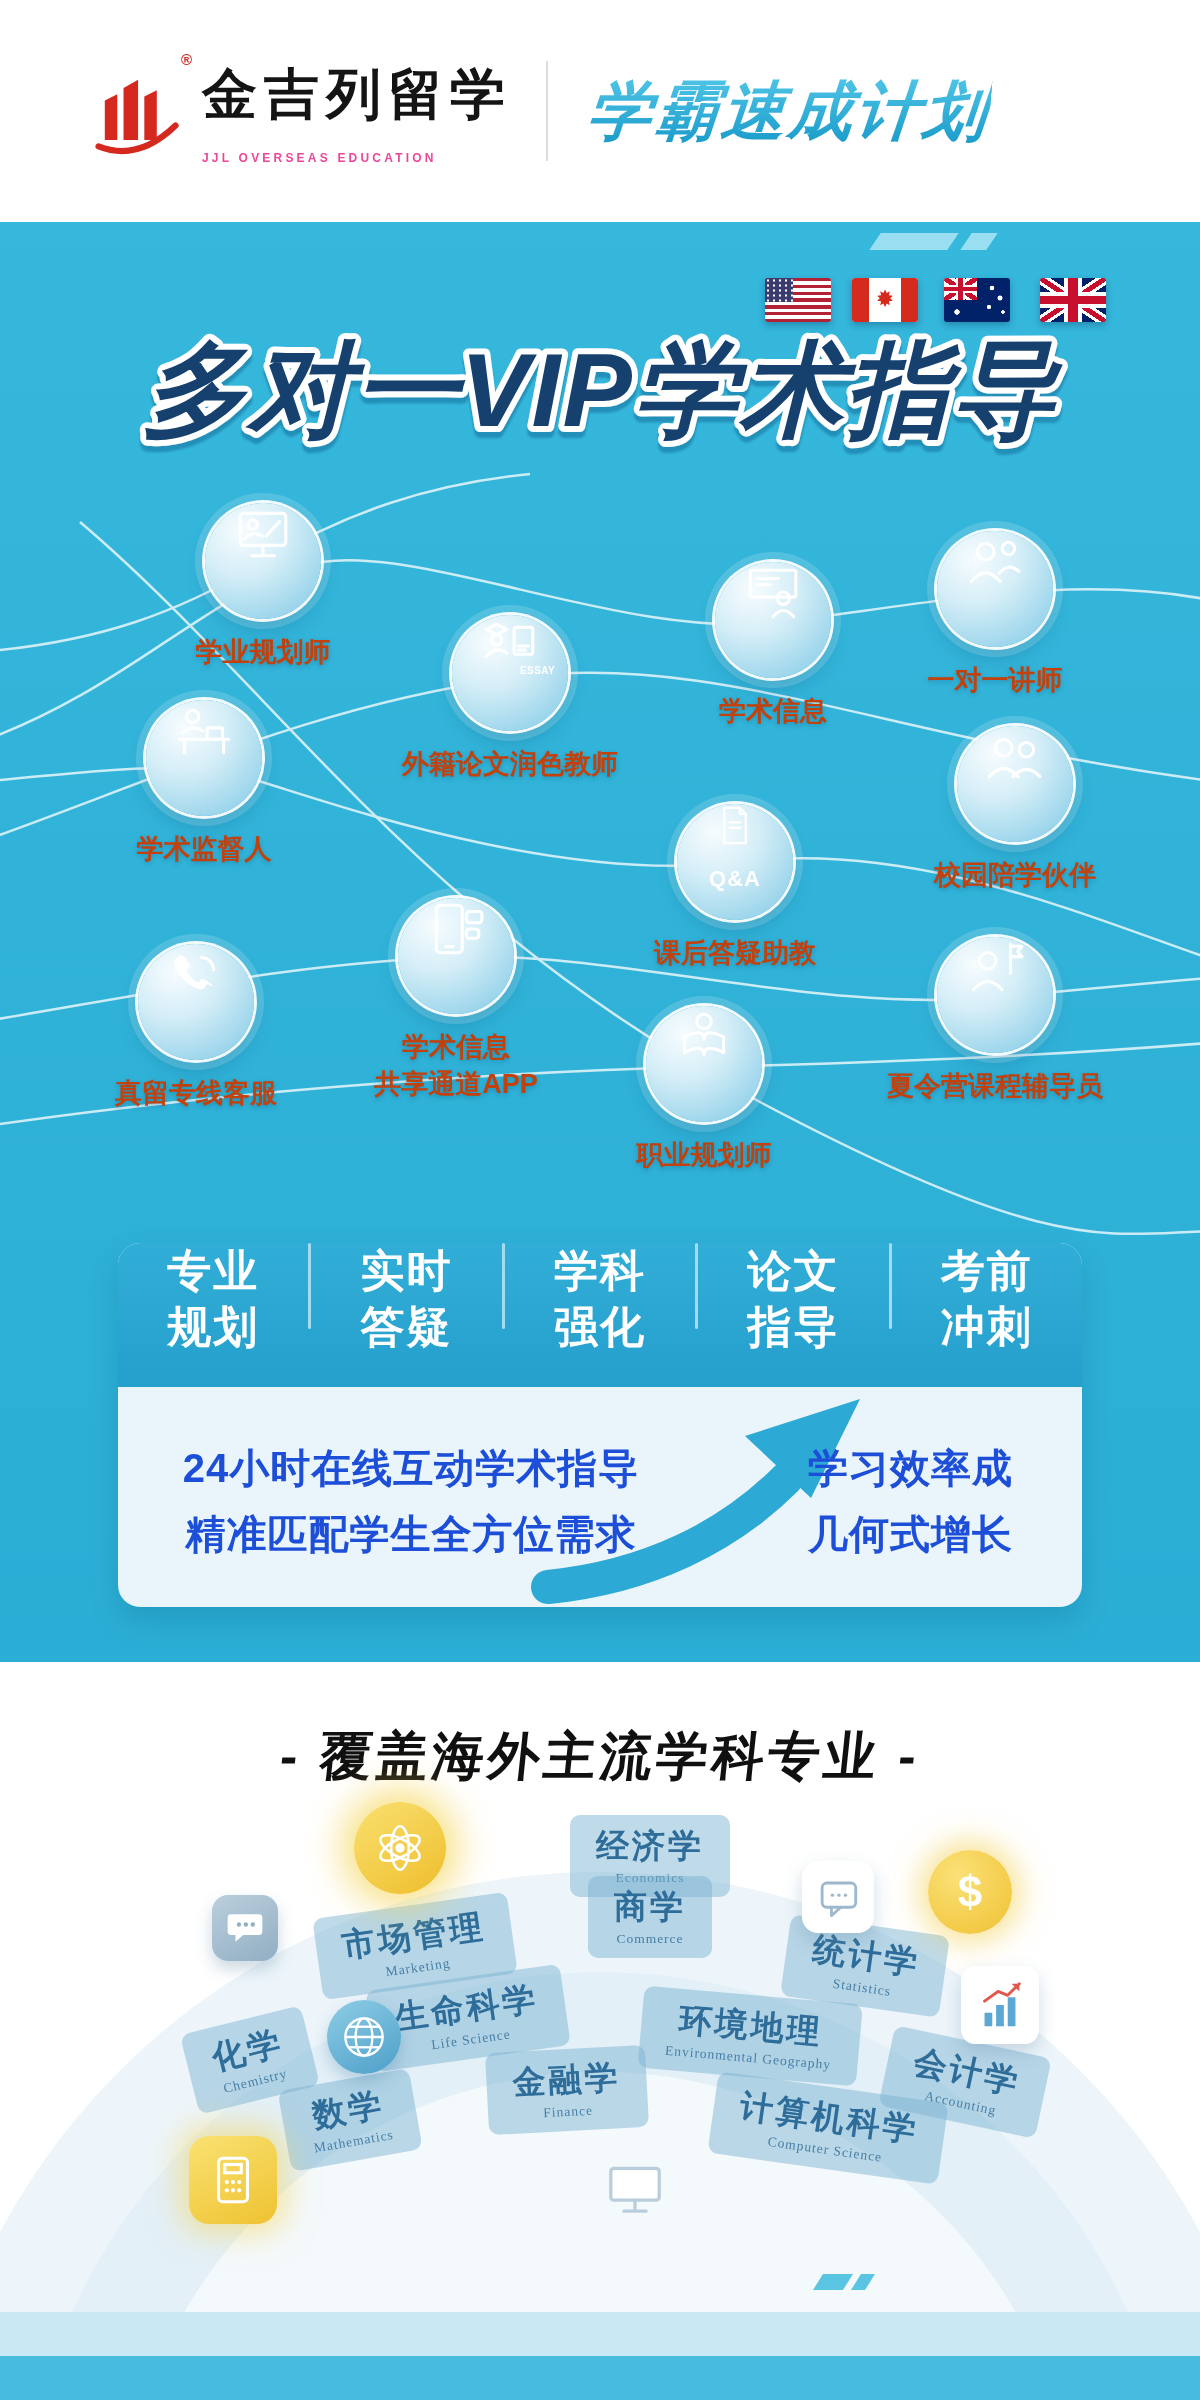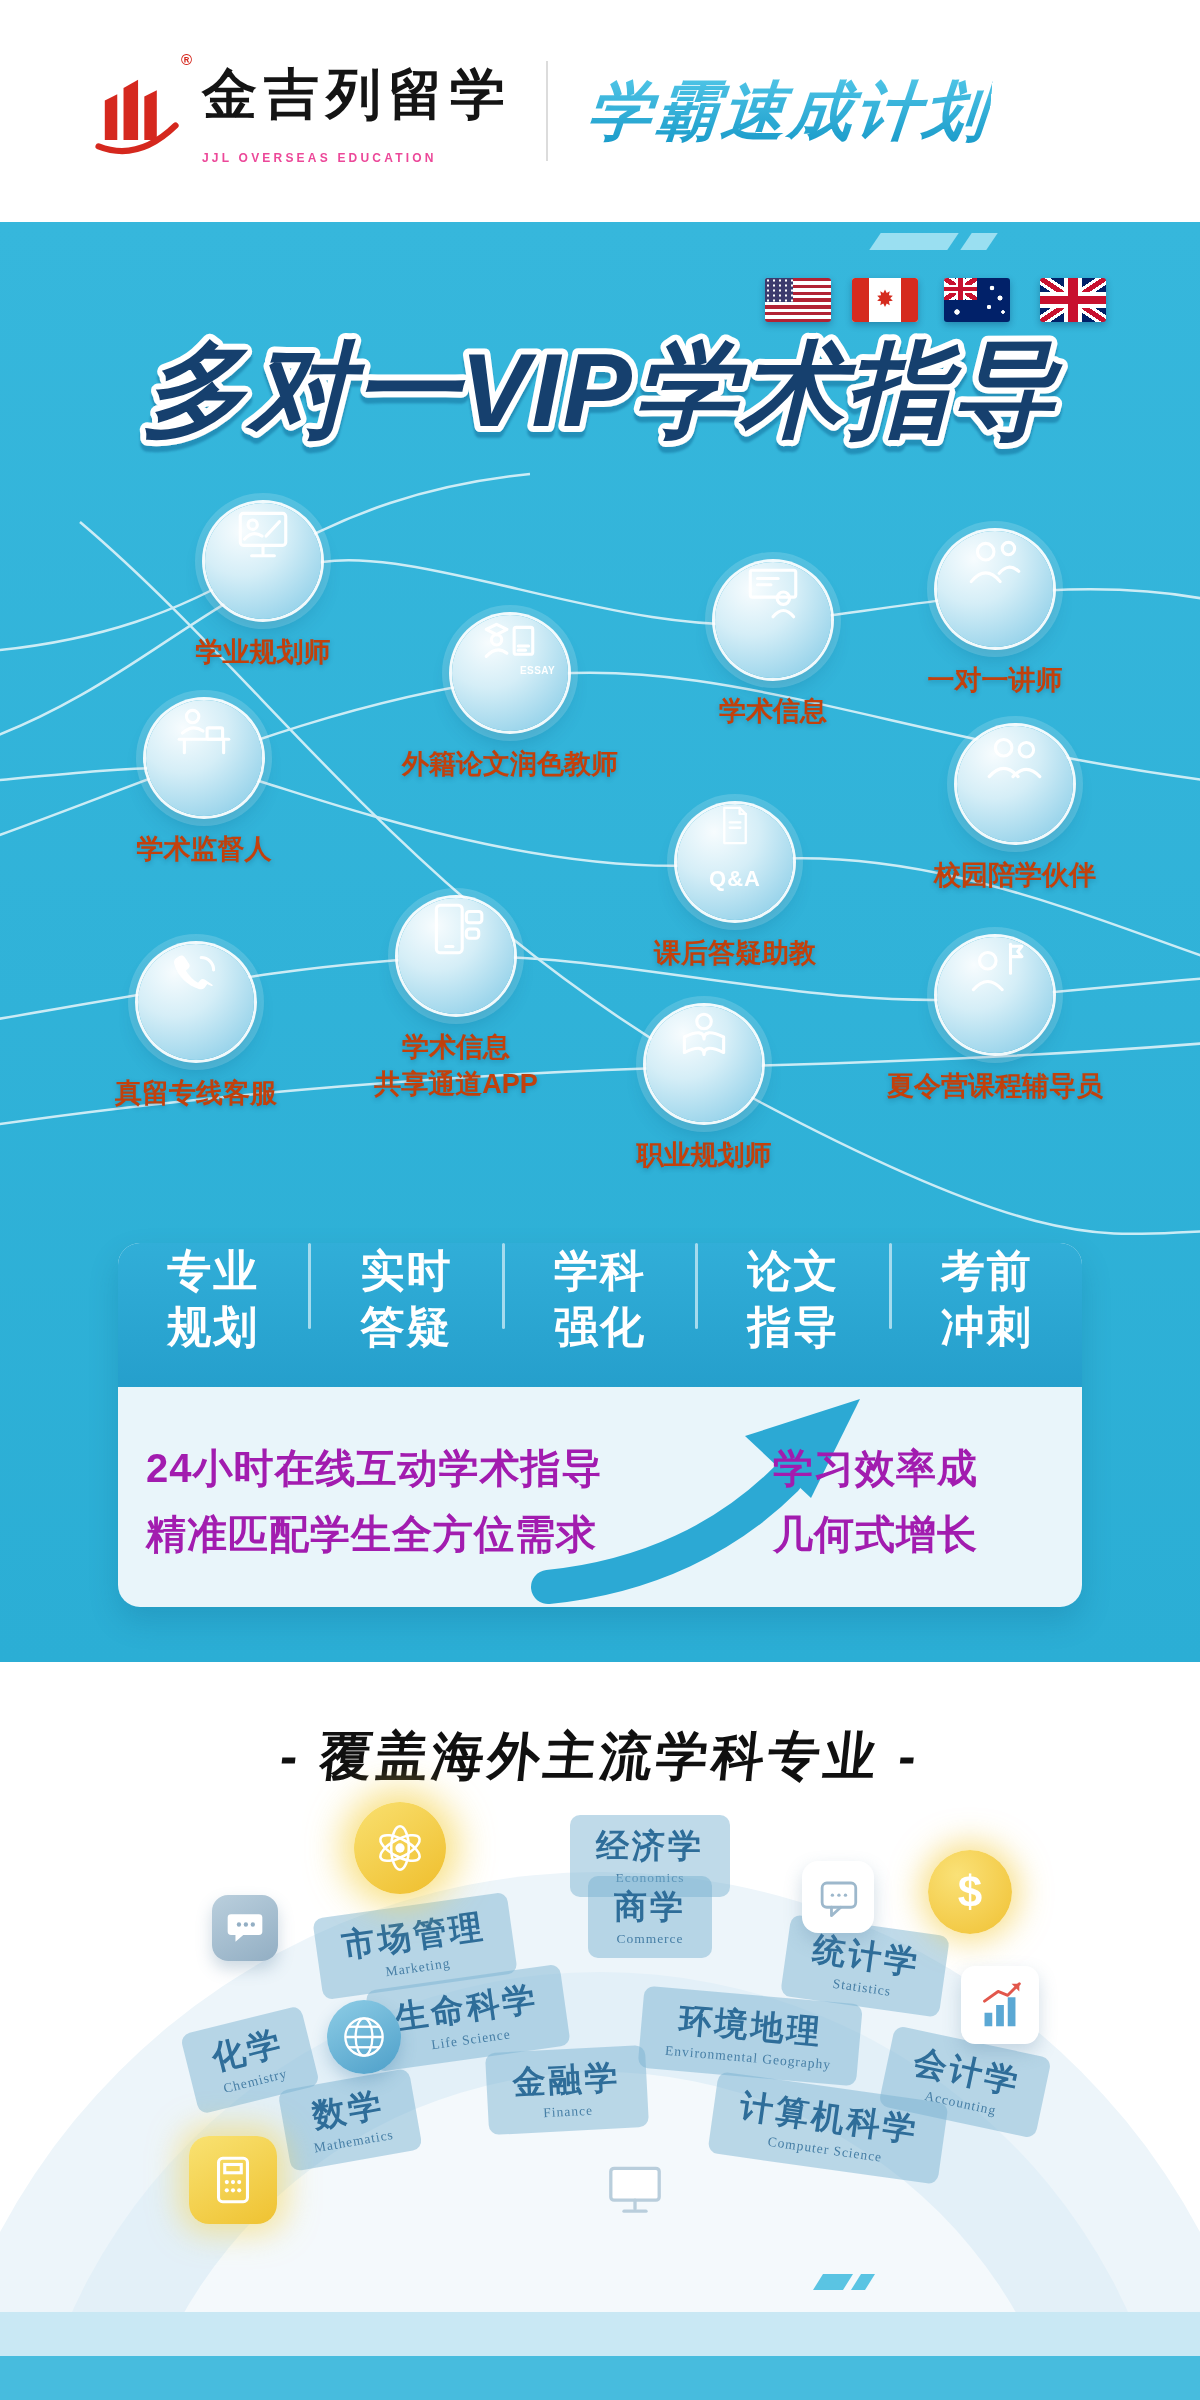--- a/index.html
+++ b/index.html
@@ -60,21 +60,21 @@
   .node-label{margin-top:16px;font-size:27px;font-weight:bold;color:#c2410c;line-height:1.3;text-shadow:0 2px 5px rgba(0,70,110,.32);white-space:nowrap}
   .qa-badge{font-size:22px;font-weight:900;color:#fff;margin-top:16px;letter-spacing:1px}
   .essay-tag{position:absolute;font-size:10px;font-weight:bold;color:#fff;right:13px;top:50px;letter-spacing:.4px}
 
   
   .card{left:118px;top:1243px;width:964px;height:364px;border-radius:22px;background:#E9F5FA;box-shadow:0 14px 30px rgba(10,80,120,.2);overflow:hidden;z-index:4}
   .band{display:flex;align-items:flex-start;height:144px;background:linear-gradient(180deg,#31AED8,#259FCC)}
   .svc{flex:1;text-align:center;color:#fff;font-weight:900;font-size:44px;line-height:1.28;letter-spacing:2px}
   .sep{width:3px;height:86px;background:#A5DBEE;border-radius:2px;flex:0 0 auto}
   .card-low{position:relative;height:220px}
-  .low-text{position:absolute;font-size:40px;font-weight:900;color:#a21caf;line-height:1.65;text-align:left;letter-spacing:1px}
+  .low-text{position:absolute;font-size:40px;font-weight:900;color:#1d4ed8;line-height:1.65;text-align:center;letter-spacing:1px}
 
   
   .majors-title{left:0;top:1722px;width:1200px;text-align:center;font-size:52px;font-weight:900;color:#101010;transform:skewX(-6deg);letter-spacing:4px;z-index:3}
   .fan{position:absolute;border-radius:50%;z-index:1}
   .subj{position:absolute;transform:translate(-50%,-50%) rotate(var(--r,0deg));background:rgba(121,178,210,.48);border-radius:10px;padding:9px 26px 11px;text-align:center;z-index:3}
   .subj .cn{font-family:"Liberation Serif",serif;font-size:33px;font-weight:bold;color:#2E6D99;letter-spacing:3px;white-space:nowrap}
   .subj .en{font-family:"Liberation Serif",serif;font-size:13.5px;color:#477FA6;letter-spacing:1px;margin-top:1px;white-space:nowrap}
   .fi{position:absolute;transform:translate(-50%,-50%);display:flex;align-items:center;justify-content:center;z-index:4}
   .fi-atom{width:92px;height:92px;border-radius:50%;background:linear-gradient(145deg,#F9E070,#EFBE2C);box-shadow:0 0 36px 12px rgba(246,214,90,.75)}
   .fi-chat{width:66px;height:66px;border-radius:16px;background:linear-gradient(150deg,#BACFDD,#92AEC3);box-shadow:0 8px 16px rgba(90,130,160,.3)}

